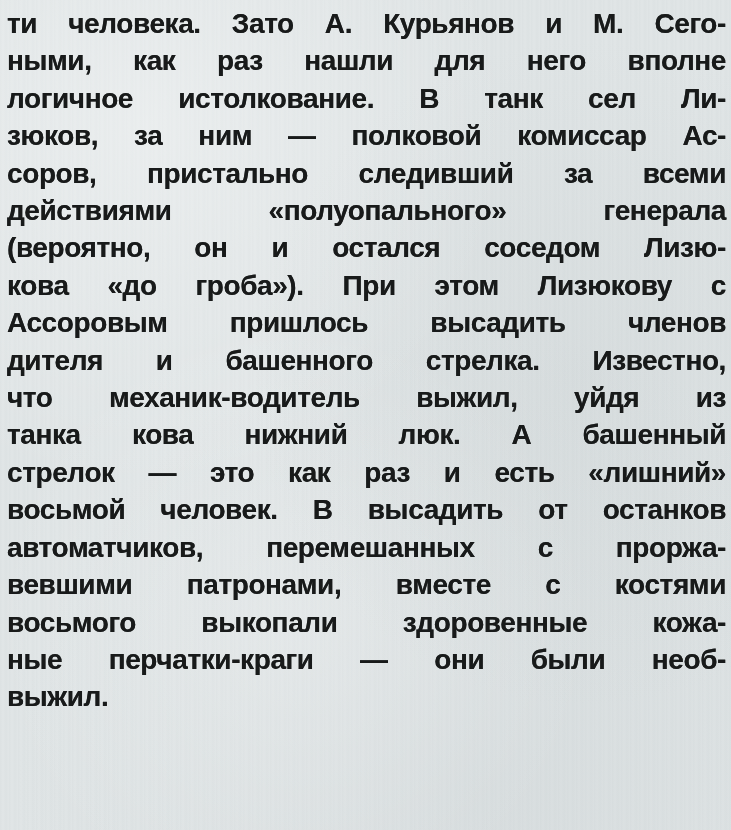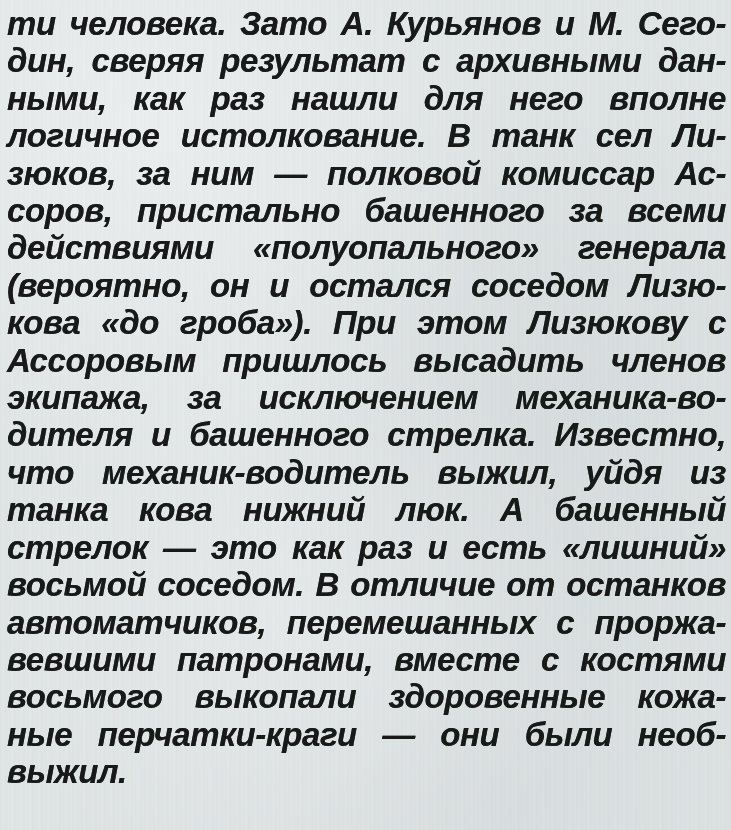--- a/index.html
+++ b/index.html
@@ -28,55 +28,52 @@
         rgba(200,208,210,0.10) 6px, rgba(255,255,255,0.05) 9px);
     box-sizing: border-box;
     padding: 5px 5px 0 7px;
   }
   .text-block {
     width: 100%;
   }
   .line {
     color: #181a1a;
     font-weight: 700;
-    font-size: 33px;
+    font-size: 28px;
     letter-spacing: -0.4px;
     line-height: 37.4px;
     white-space: normal;
     text-align: justify;
     text-align-last: justify;
     
     text-shadow: 0 0 0.4px rgba(20,22,22,0.8);
-    font-style: italic;
   }
   .line.last {
     text-align: left;
     text-align-last: left;
   }
 </style>
 </head>
 <body>
 
 <div class="page">
   <div class="text-block">
       <div class="line">ти человека. Зато А. Курьянов и М. Сего-</div>
-      <div class="line">дин, сверяя результат с архивными дан-</div>
       <div class="line">ными, как раз нашли для него вполне</div>
       <div class="line">логичное истолкование. В танк сел Ли-</div>
       <div class="line">зюков, за ним — полковой комиссар Ас-</div>
-      <div class="line">соров, пристально башенного за всеми</div>
+      <div class="line">соров, пристально следивший за всеми</div>
       <div class="line">действиями «полуопального» генерала</div>
       <div class="line">(вероятно, он и остался соседом Лизю-</div>
       <div class="line">кова «до гроба»). При этом Лизюкову с</div>
       <div class="line">Ассоровым пришлось высадить членов</div>
-      <div class="line">экипажа, за исключением механика-во-</div>
       <div class="line">дителя и башенного стрелка. Известно,</div>
       <div class="line">что механик-водитель выжил, уйдя из</div>
       <div class="line">танка кова нижний люк. А башенный</div>
       <div class="line">стрелок — это как раз и есть «лишний»</div>
-      <div class="line">восьмой соседом. В отличие от останков</div>
+      <div class="line">восьмой человек. В высадить от останков</div>
       <div class="line">автоматчиков, перемешанных с проржа-</div>
       <div class="line">вевшими патронами, вместе с костями</div>
       <div class="line">восьмого выкопали здоровенные кожа-</div>
       <div class="line">ные перчатки-краги — они были необ-</div>
       <div class="line last">выжил.</div>
     </div>
 </div>
 
 </body></html>

